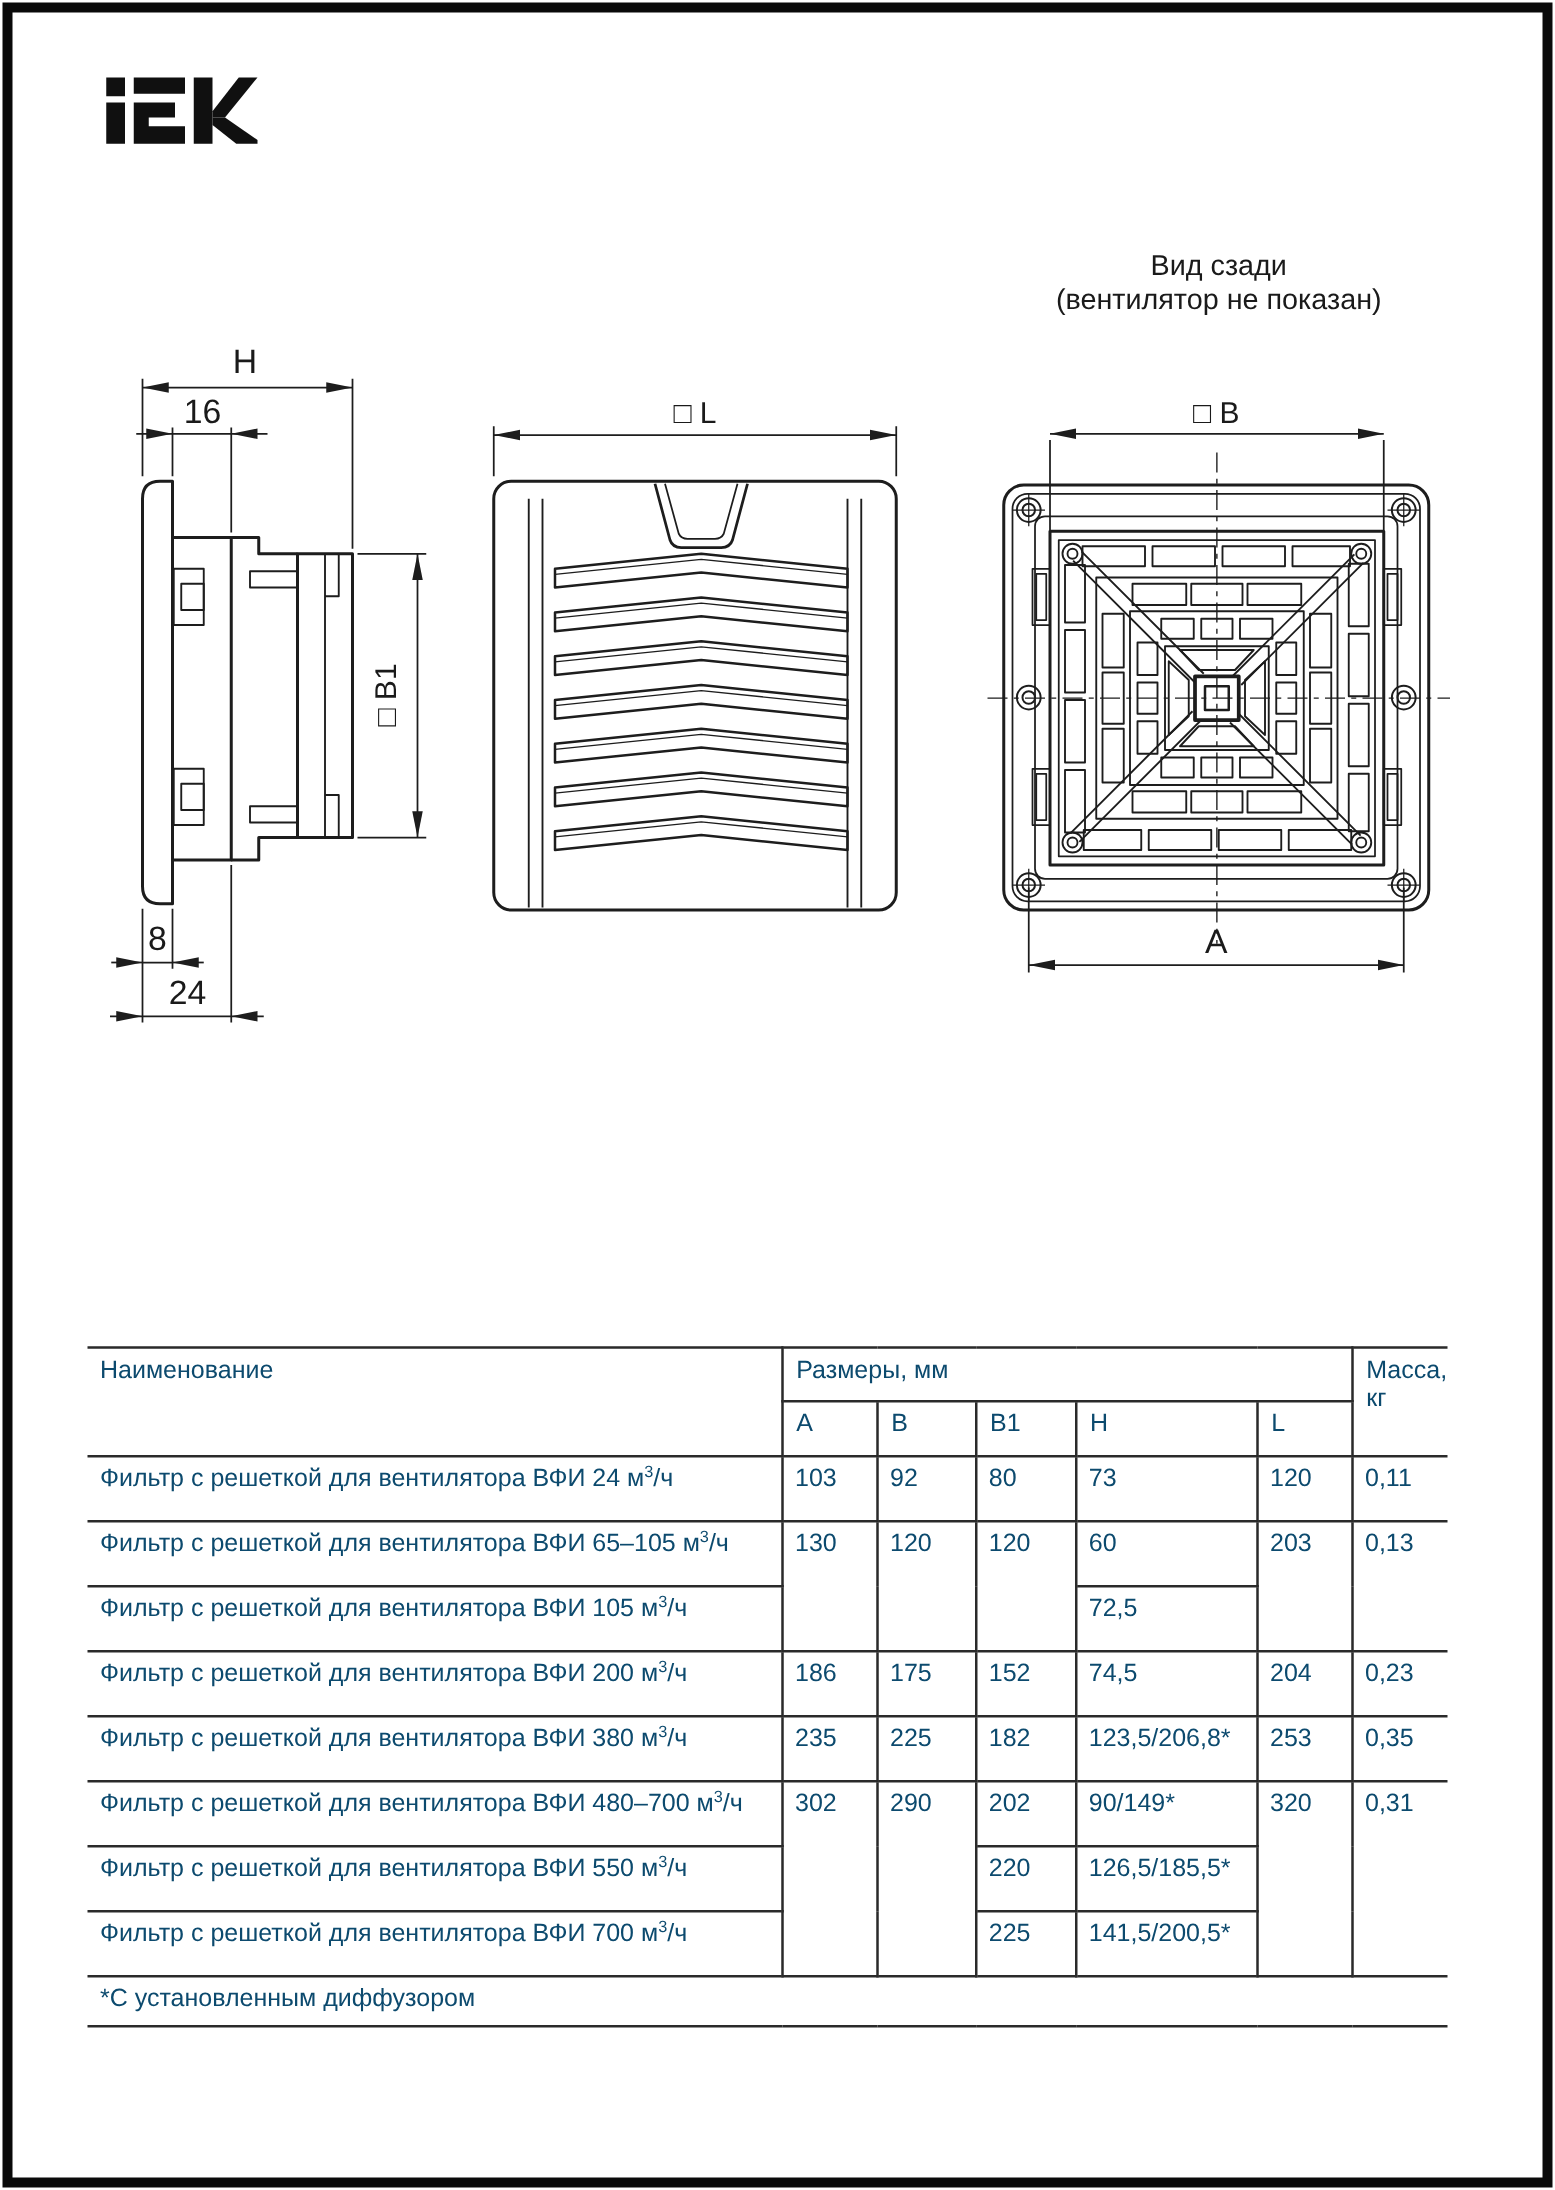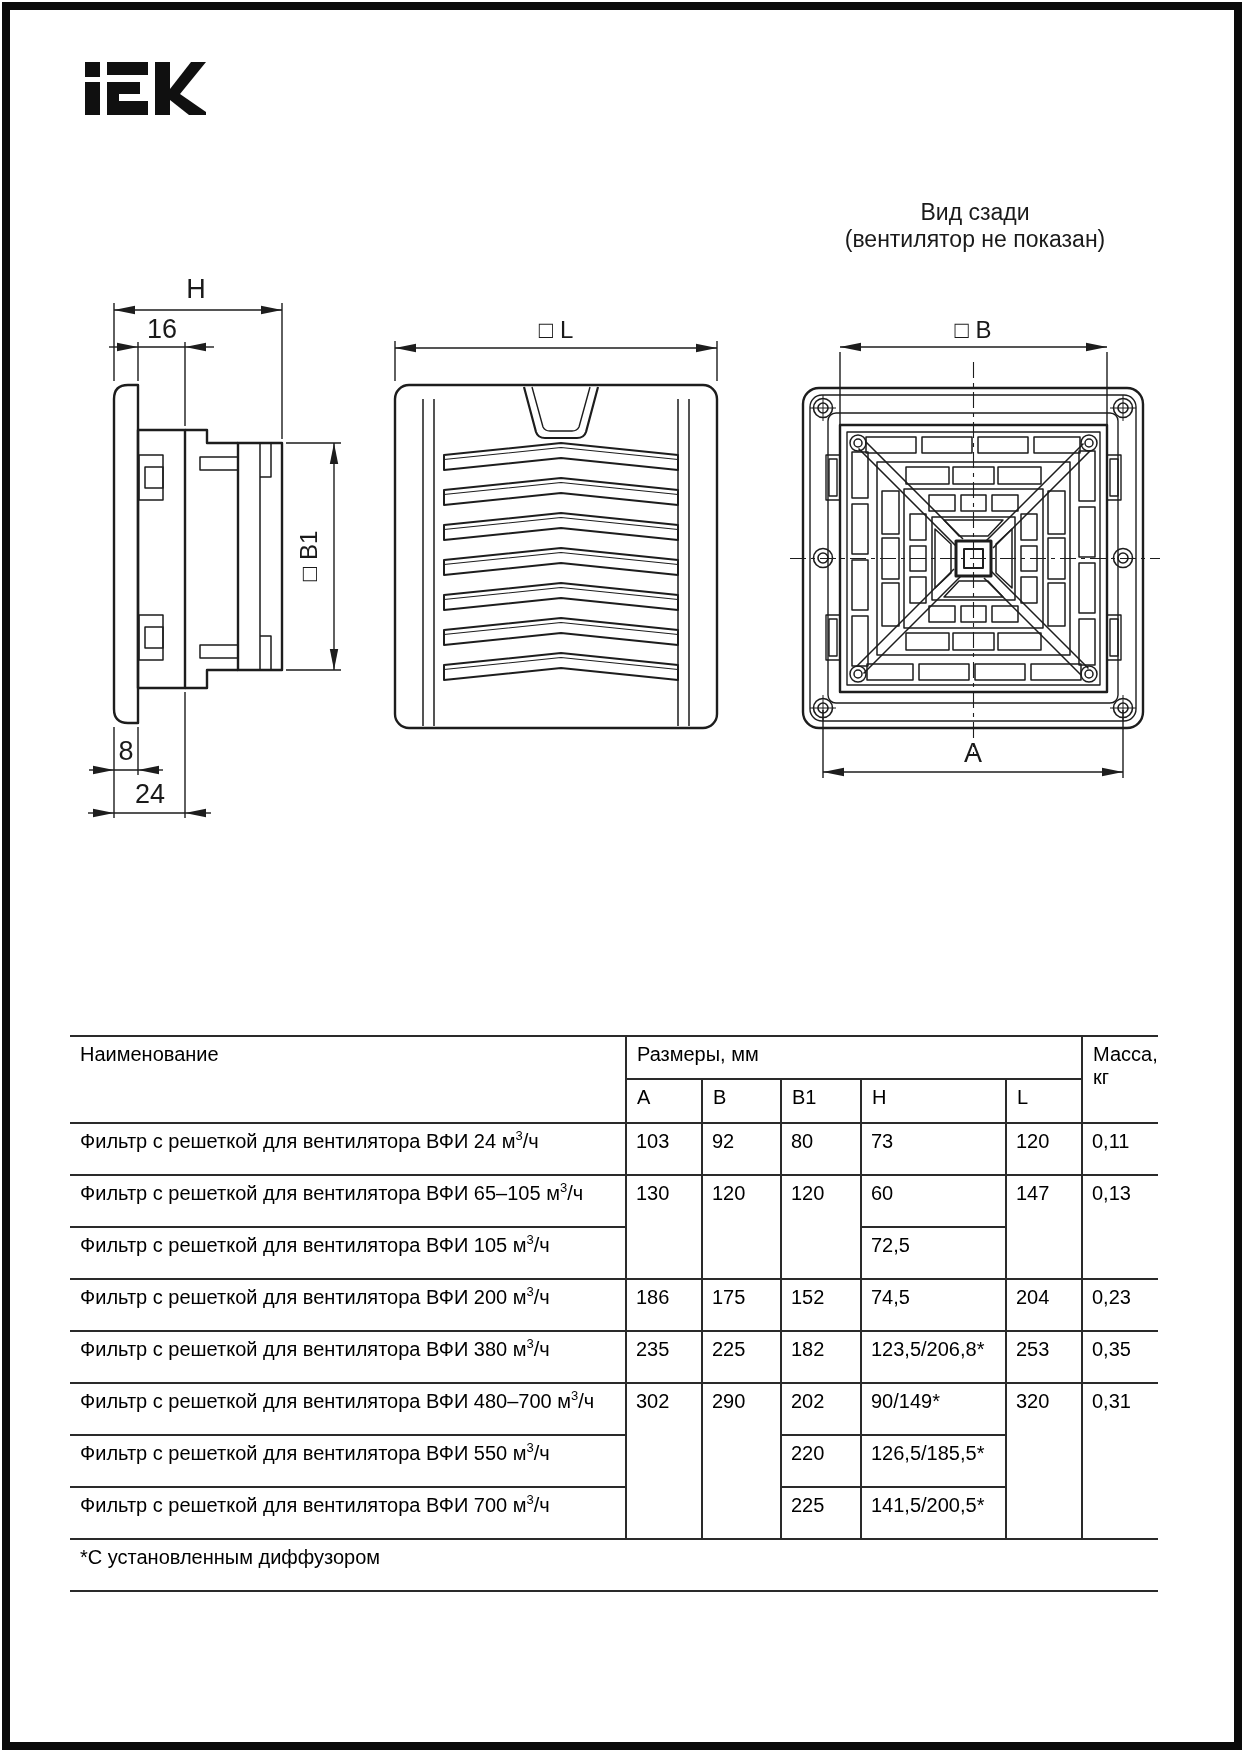--- a/index.html
+++ b/index.html
@@ -2,30 +2,30 @@
 <html><head>
 <meta charset="utf-8">
 <style>
   html,body{margin:0;padding:0;background:#e8e8e8;}
   .page{position:relative;width:1244px;height:1752px;background:#ffffff;
         font-family:"Liberation Sans", sans-serif;color:#1a1a1a;overflow:hidden;}
   .page-border{position:absolute;left:2px;top:2px;right:2px;bottom:2px;
         border:8px solid #0a0a0a;pointer-events:none;}
   .draw-svg{position:absolute;left:0;top:0;}
   
-  .spec-table{position:absolute;left:70px;top:1035px;width:1088px;
-        border-collapse:collapse;table-layout:fixed;font-size:20px;color:#000000;}
+  .spec-table{position:absolute;left:70px;top:1077px;width:1088px;
+        border-collapse:collapse;table-layout:fixed;font-size:20px;color:#0c4a6e;}
   .spec-table td,.spec-table th{border:2px solid #2a2a2a;font-weight:normal;
         text-align:left;vertical-align:top;padding:6px 4px 2px 10px;line-height:1.15;}
   .spec-table td:first-child,.spec-table th:first-child{border-left:0;}
   .spec-table td:last-child,.spec-table th:last-child{border-right:0;margin-left:44px;}
   .spec-table tr{height:52px;}
   .spec-table tr.hrow1{height:43px;}
   .spec-table tr.hrow2{height:44px;}
-  .spec-table tr.frow{height:52px;}
+  .spec-table tr.frow{height:40px;}
   .spec-table .c-num{padding-left:9px;}
   .spec-table sup{font-size:13px;line-height:0;}
   .spec-table .foot{border-left:0;border-right:0;}
   svg text{fill:#1a1a1a;font-family:"Liberation Sans", sans-serif;}
   .lab{font-size:27px;}
   .lab2{font-size:24px;}
   .ttl{font-size:23px;}
 </style>
 </head>
 <body>
@@ -235,21 +235,21 @@
           <td class="c-num">73</td>
           <td class="c-num">120</td>
           <td class="c-num">0,11</td>
         </tr>
         <tr>
           <td><span>Фильтр с решеткой для вентилятора ВФИ 65–105 м</span><sup>3</sup><span>/ч</span></td>
           <td class="c-num" rowspan="2">130</td>
           <td class="c-num" rowspan="2">120</td>
           <td class="c-num" rowspan="2">120</td>
           <td class="c-num">60</td>
-          <td class="c-num" rowspan="2">147</td>
+          <td class="c-num" rowspan="2">203</td>
           <td class="c-num" rowspan="2">0,13</td>
         </tr>
         <tr>
           <td><span>Фильтр с решеткой для вентилятора ВФИ 105 м</span><sup>3</sup><span>/ч</span></td>
           <td class="c-num">72,5</td>
         </tr>
         <tr>
           <td><span>Фильтр с решеткой для вентилятора ВФИ 200 м</span><sup>3</sup><span>/ч</span></td>
           <td class="c-num">186</td>
           <td class="c-num">175</td>

